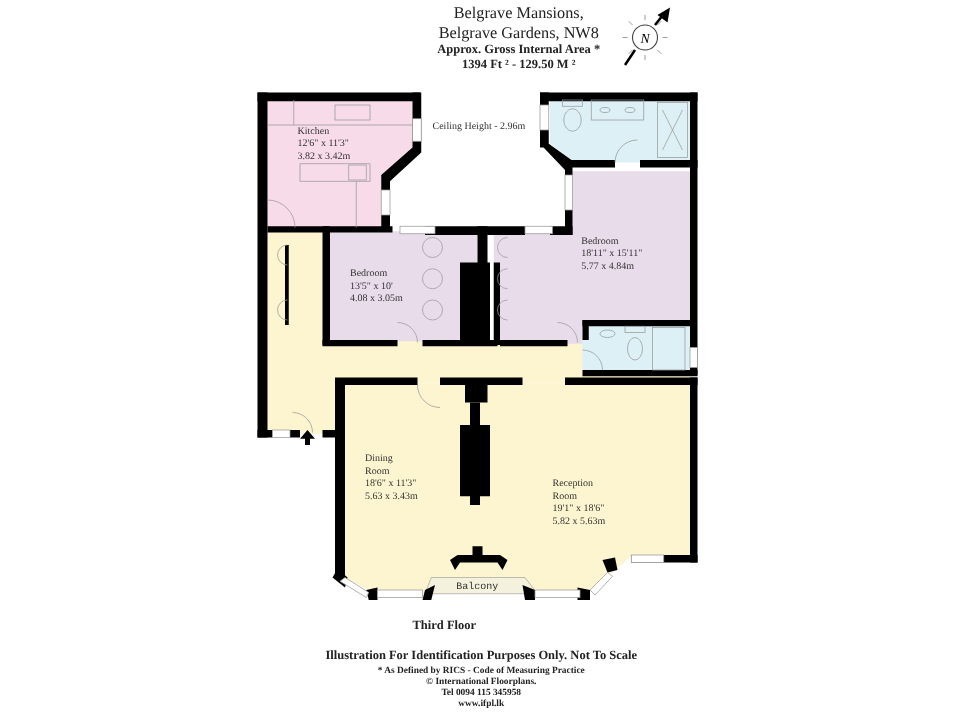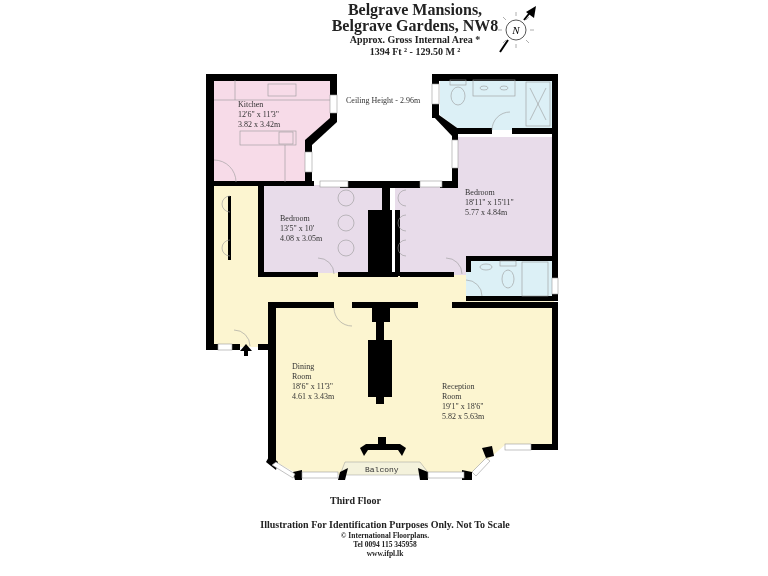--- a/index.html
+++ b/index.html
@@ -1,18 +1,18 @@
 <!DOCTYPE html>
 <html><head>
 <meta charset="utf-8">
 <style>
   html, body { margin:0; padding:0; background:#ffffff; }
   body { width:768px; height:576px; position:relative; overflow:hidden; font-family:"Liberation Serif", serif; color:#222; }
   .header { position:absolute; left:290px; top:2px; width:250px; text-align:center; }
-  .h-title { font-weight:bold; font-size:16px; line-height:16px; margin:0; }
+  .h-title { font-weight:normal; font-size:13px; line-height:16px; margin:0; }
   .h-sub { font-weight:bold; font-size:10px; line-height:12px; }
   .compass { position:absolute; left:490px; top:4px; width:52px; height:52px; }
   svg.plan { position:absolute; left:0; top:0; }
   .label { position:absolute; text-align:left; font-size:8px; line-height:10px; color:#333; }
   .ceiling { position:absolute; left:346px; top:96px; font-size:8px; color:#333; }
   .balcony-label { position:absolute; left:365px; top:465px; font-size:8px; color:#333;font-family:Liberation Mono, monospace; }
   .floor-label { position:absolute; left:330px; top:495px; width:100px; text-align:left; font-weight:bold; font-size:10px; }
   .footer { position:absolute; left:240px; top:519px; width:290px; text-align:center; }
   .f-main { font-weight:bold; font-size:10px; line-height:12px; }
   .f-line { font-weight:bold; font-size:7.5px; line-height:9px; }
@@ -213,32 +213,33 @@
 <div class="label" style="left:465px;top:188px;width:70px;">
   <div>Bedroom</div>
   <div>18'11" x 15'11"</div>
   <div>5.77 x 4.84m</div>
 </div>
 
 <div class="label" style="left:292px;top:362px;width:70px;">
   <div>Dining</div>
   <div>Room</div>
   <div>18'6" x 11'3"</div>
-  <div>4.61 x 3.43m</div>
+  <div>5.63 x 3.43m</div>
 </div>
 
 <div class="label" style="left:442px;top:346px;width:74px;margin-top:36px;">
   <div>Reception</div>
   <div>Room</div>
   <div>19'1" x 18'6"</div>
   <div>5.82 x 5.63m</div>
 </div>
 
 <div class="balcony-label">Balcony</div>
 
 <div class="floor-label">Third Floor</div>
 
 <div class="footer">
   <div class="f-main">Illustration For Identification Purposes Only. Not To Scale</div>
+  <div class="f-line">* As Defined by RICS - Code of Measuring Practice</div>
   <div class="f-line">© International Floorplans.</div>
   <div class="f-line">Tel 0094 115 345958</div>
   <div class="f-line">www.ifpl.lk</div>
 </div>
 
 </body></html>

